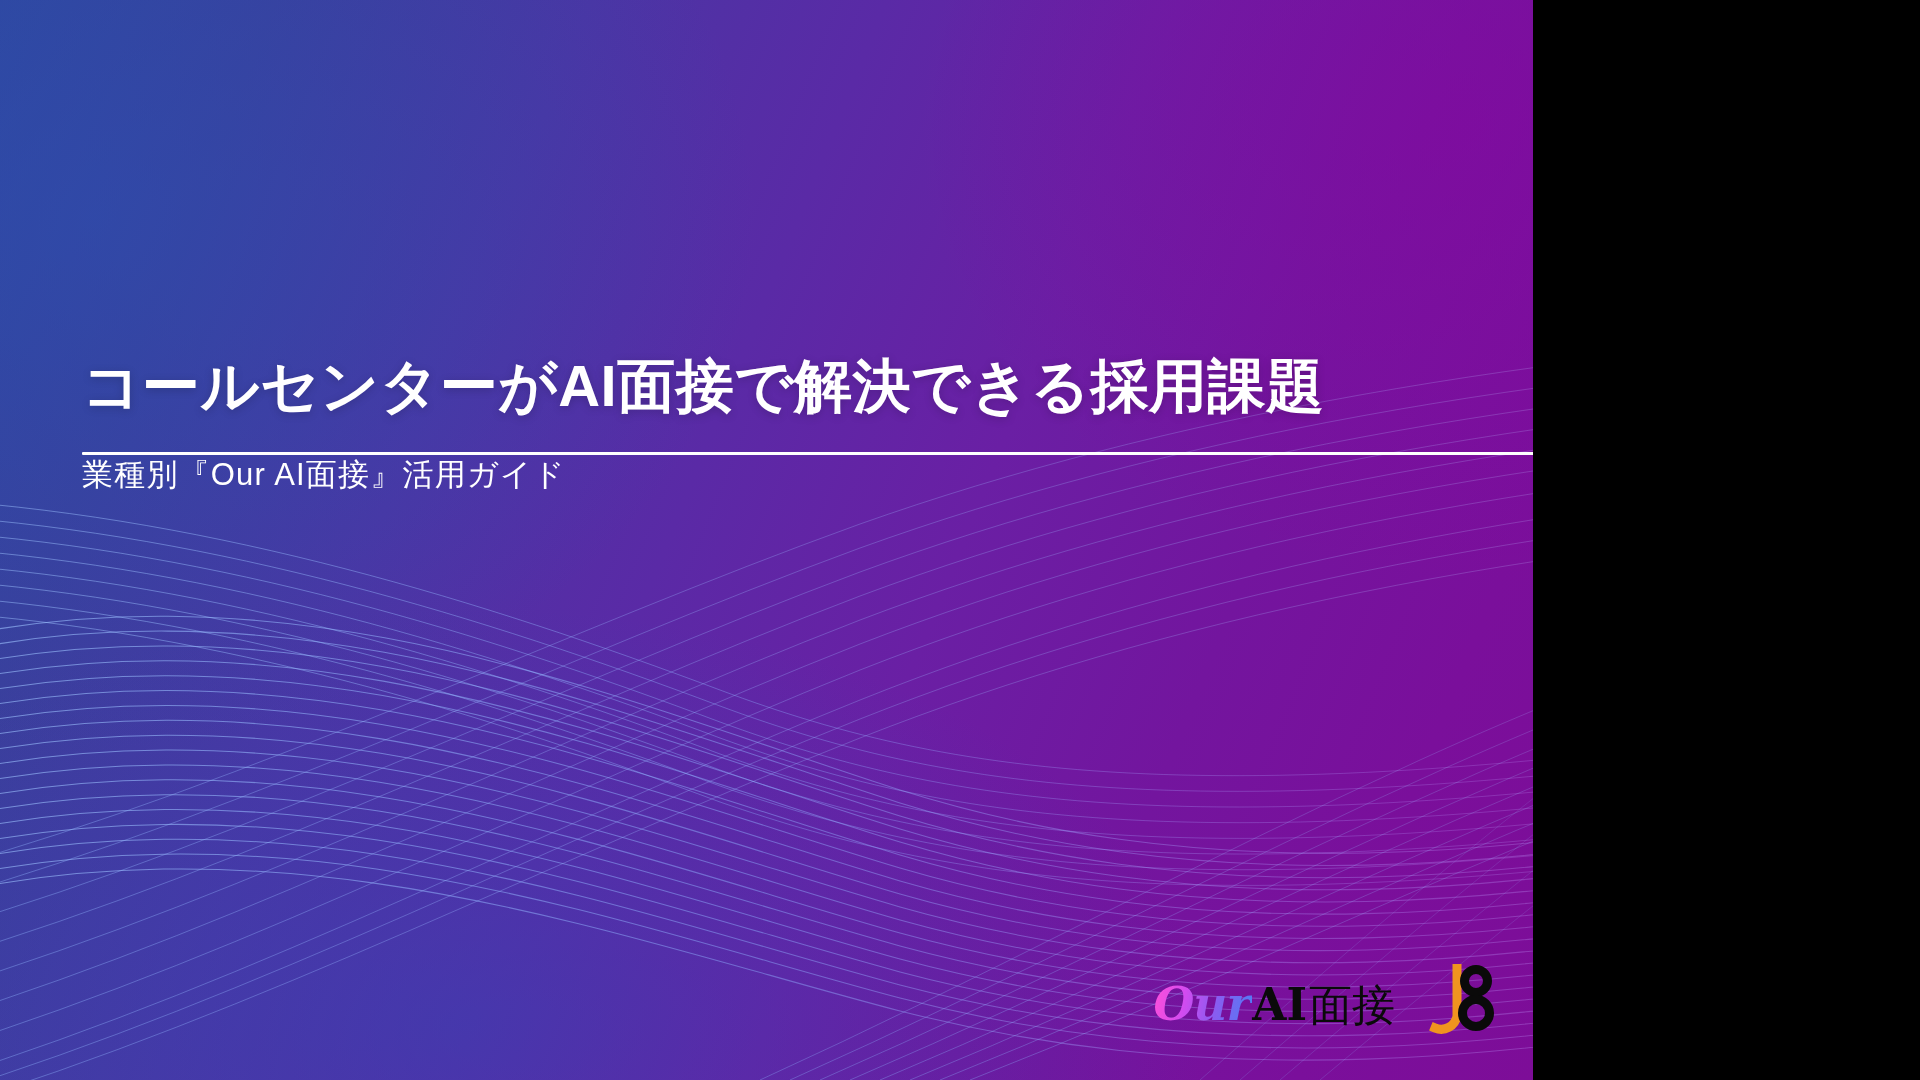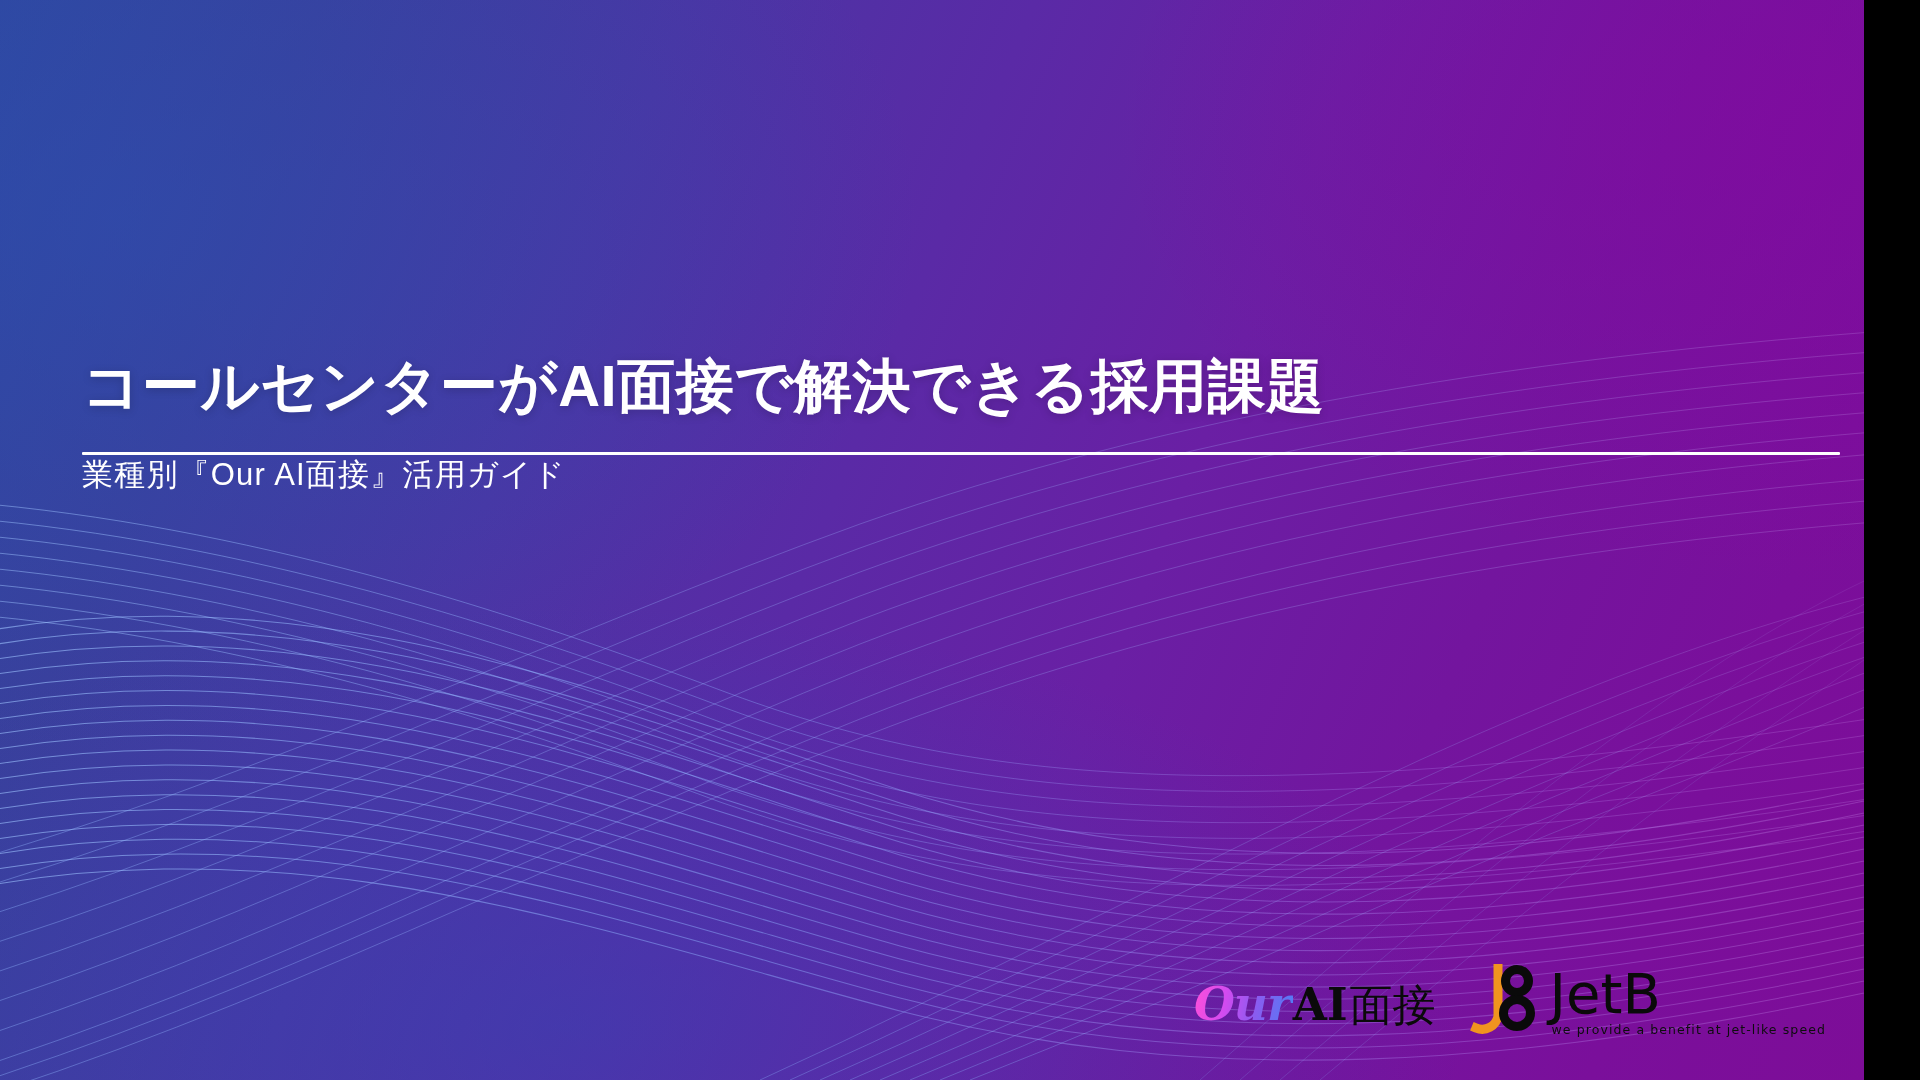--- a/index.html
+++ b/index.html
@@ -6,21 +6,21 @@
   * { margin:0; padding:0; box-sizing:border-box; }
   html, body {
     width:1920px; height:1080px;
     overflow:hidden;
     background:#000;
     font-family:"Liberation Sans","DejaVu Sans",sans-serif;
   }
 
   .slide {
     position:relative;
-    width:1864px; height:1080px;
+    width:1533px; height:1080px;
     overflow:hidden;
     
     background:
       linear-gradient(112deg,
         #2f479e 0%,
         #3a3f9c 14%,
         #4b35a4 30%,
         #5a2aa6 45%,
         #6a1fa4 60%,
         #73159e 75%,
@@ -270,21 +270,17 @@
     </div>
 
     <div class="logo-jetb">
       <svg class="jetb-mark" width="66" height="74" viewBox="0 0 66 74" aria-hidden="true">
 
         <path d="M28 4 L28 52 A16 16 0 0 1 6 64" fill="none" stroke="#f0941f" stroke-width="9" stroke-linecap="square"></path>
 
         <circle cx="47" cy="17" r="11.5" fill="none" stroke="#0a0a0a" stroke-width="9"></circle>
         <circle cx="47" cy="49" r="13.5" fill="none" stroke="#0a0a0a" stroke-width="9"></circle>
       </svg>
-      <div class="jetb-text-wrap">
-        <span class="jetb-word">JetB</span>
-        <span class="jetb-tagline">we provide a benefit at jet-like speed</span>
-      </div>
     </div>
 
   </div>
 
 </div>
 
 </body></html>

